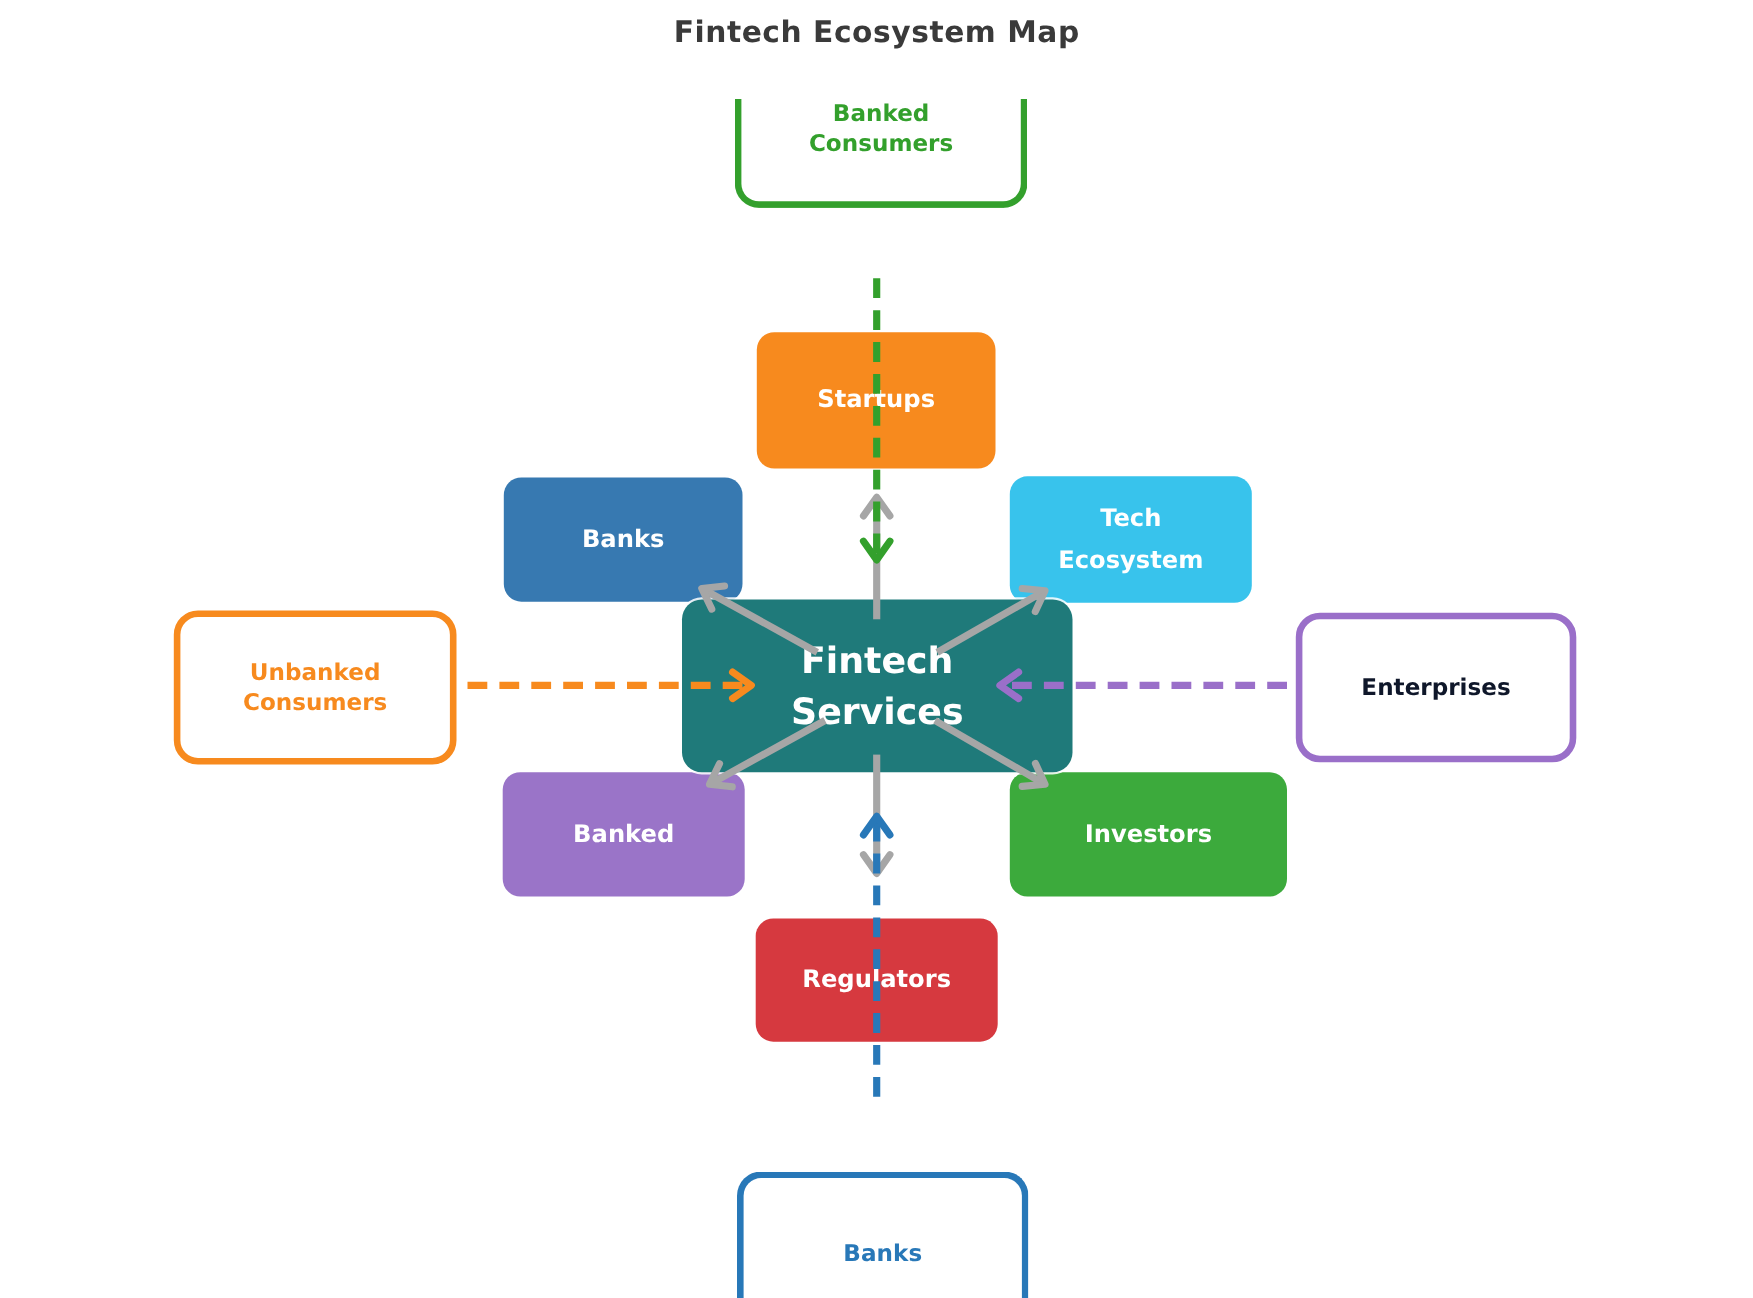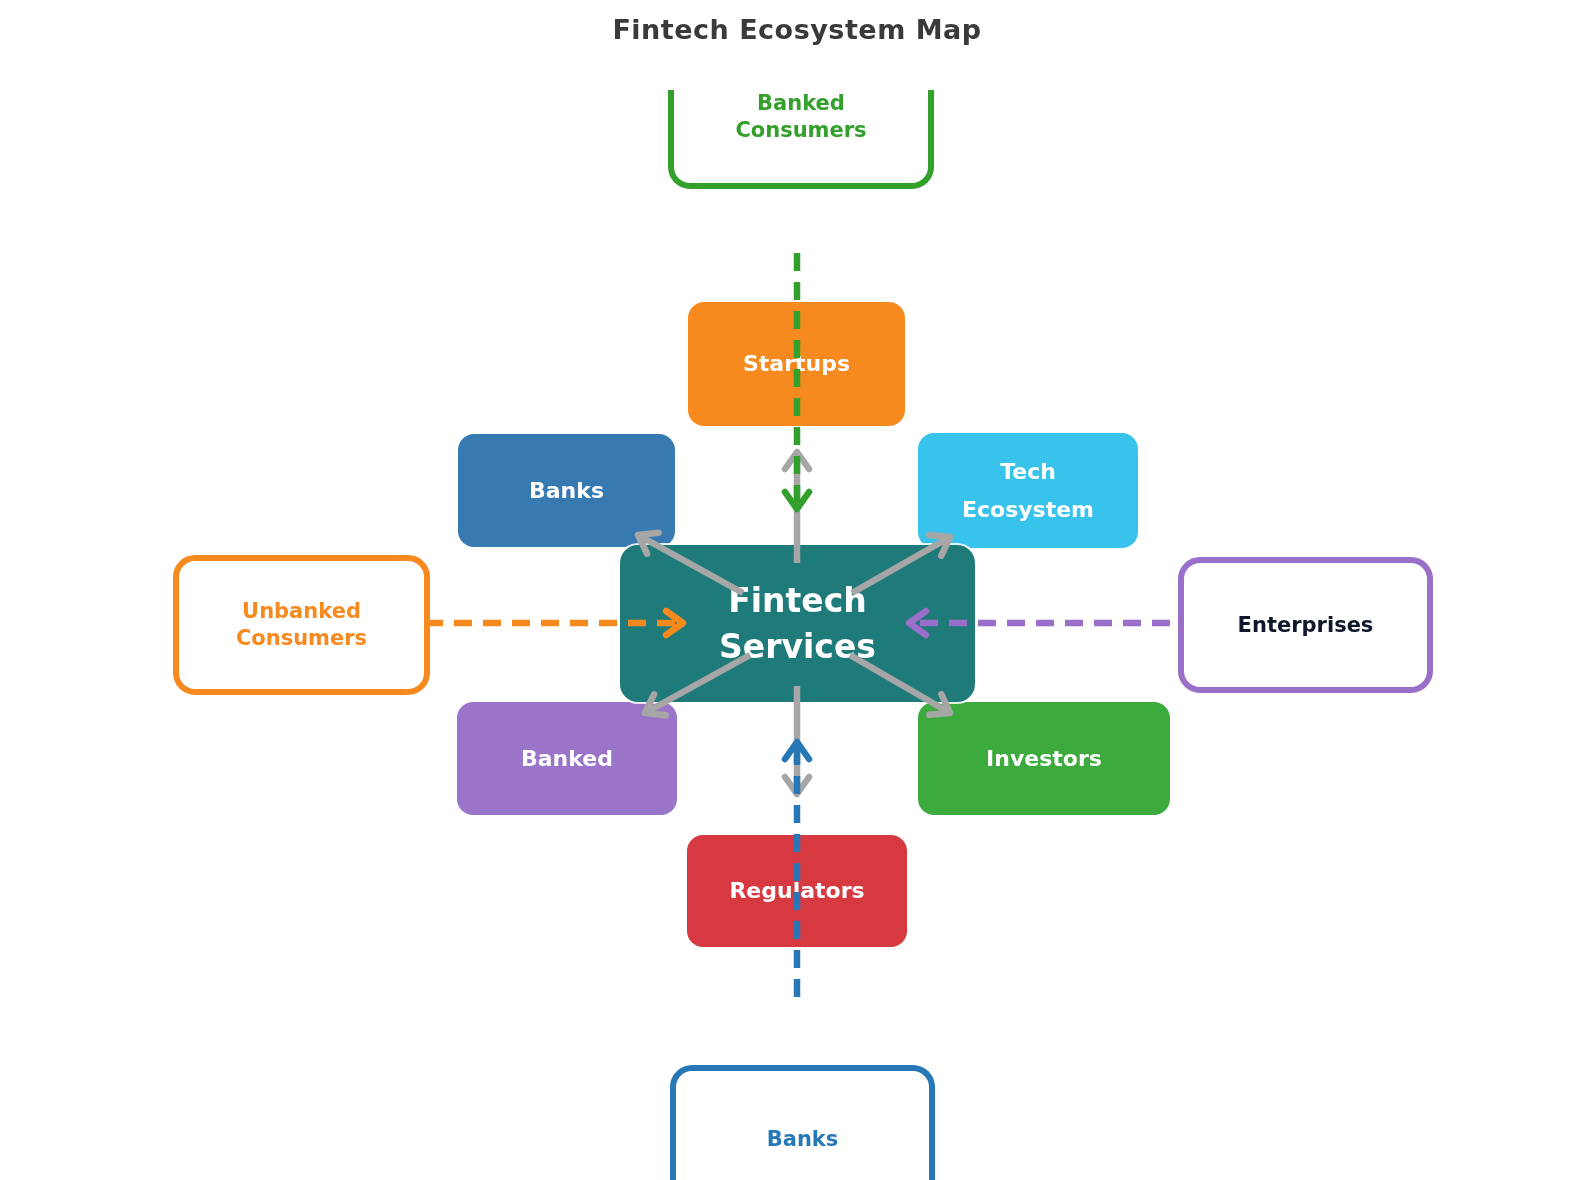--- a/index.html
+++ b/index.html
@@ -51,21 +51,21 @@
   #node-startups  { left: 688px; top: 302px; width: 217px; height: 124px; }
   #node-banks     { left: 458px; top: 434px; width: 217px; height: 113px; }
   #node-tech      { left: 918px; top: 433px; width: 220px; height: 115px; gap: 10px; }
   #node-bigtech   { left: 457px; top: 702px; width: 220px; height: 113px; }
   #node-investors { left: 918px; top: 702px; width: 252px; height: 113px; }
   #node-regulators{ left: 687px; top: 835px; width: 220px; height: 112px; }
 
   #node-banked    { left: 668px; top: 90px;  width: 254px; height: 93px;
                     border-top: none; border-radius: 0 0 22px 22px;
                     justify-content: flex-start; padding-top: 0px; box-sizing: content-box; }
-  #node-unbanked  { left: 158px; top: 555px; width: 245px; height: 128px; margin-left: 15px; }
+  #node-unbanked  { left: 158px; top: 555px; width: 245px; height: 128px; }
   #node-enterprises { left: 1178px; top: 557px; width: 243px; height: 124px; }
   #node-smbs      { left: 670px; top: 1065px; width: 253px; height: 115px;
                     border-bottom: none; border-radius: 22px 22px 0 0;
                     justify-content: flex-start; padding-top: 55px; box-sizing: content-box; }
 
   .arrows-layer {
     position: absolute;
     left: 0; top: 0;
     width: 1594px; height: 1180px;
     pointer-events: none;

